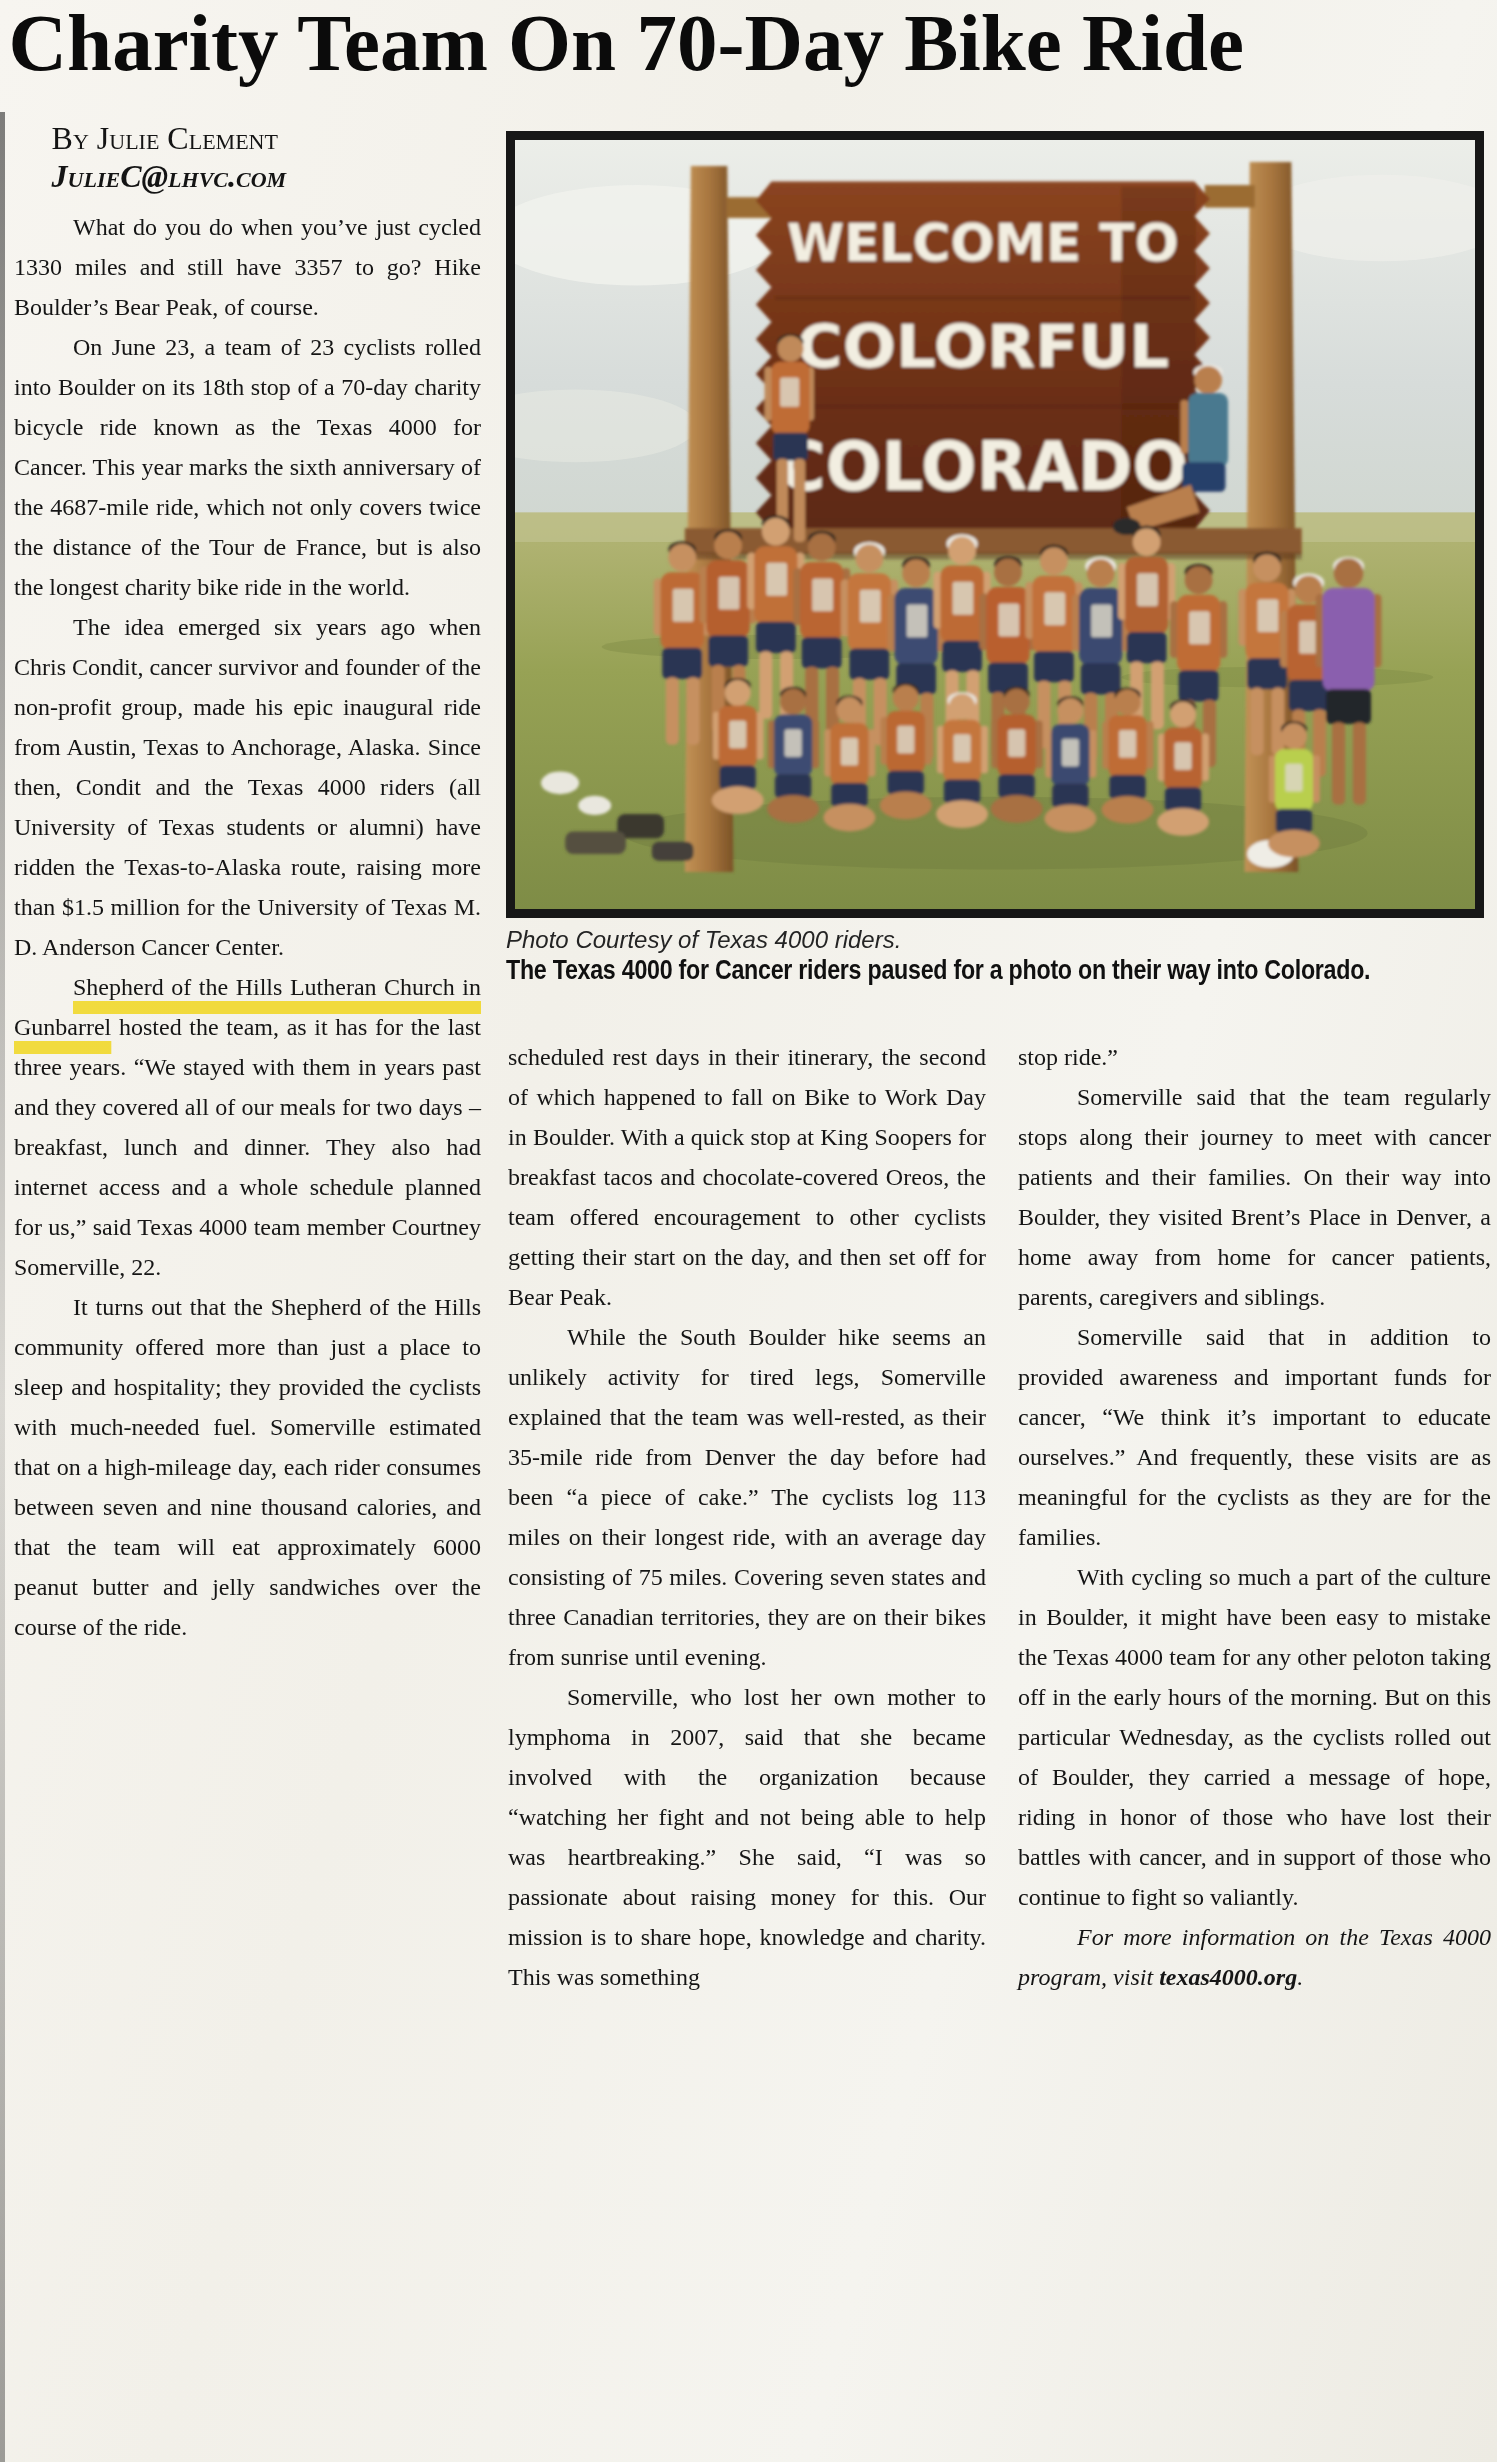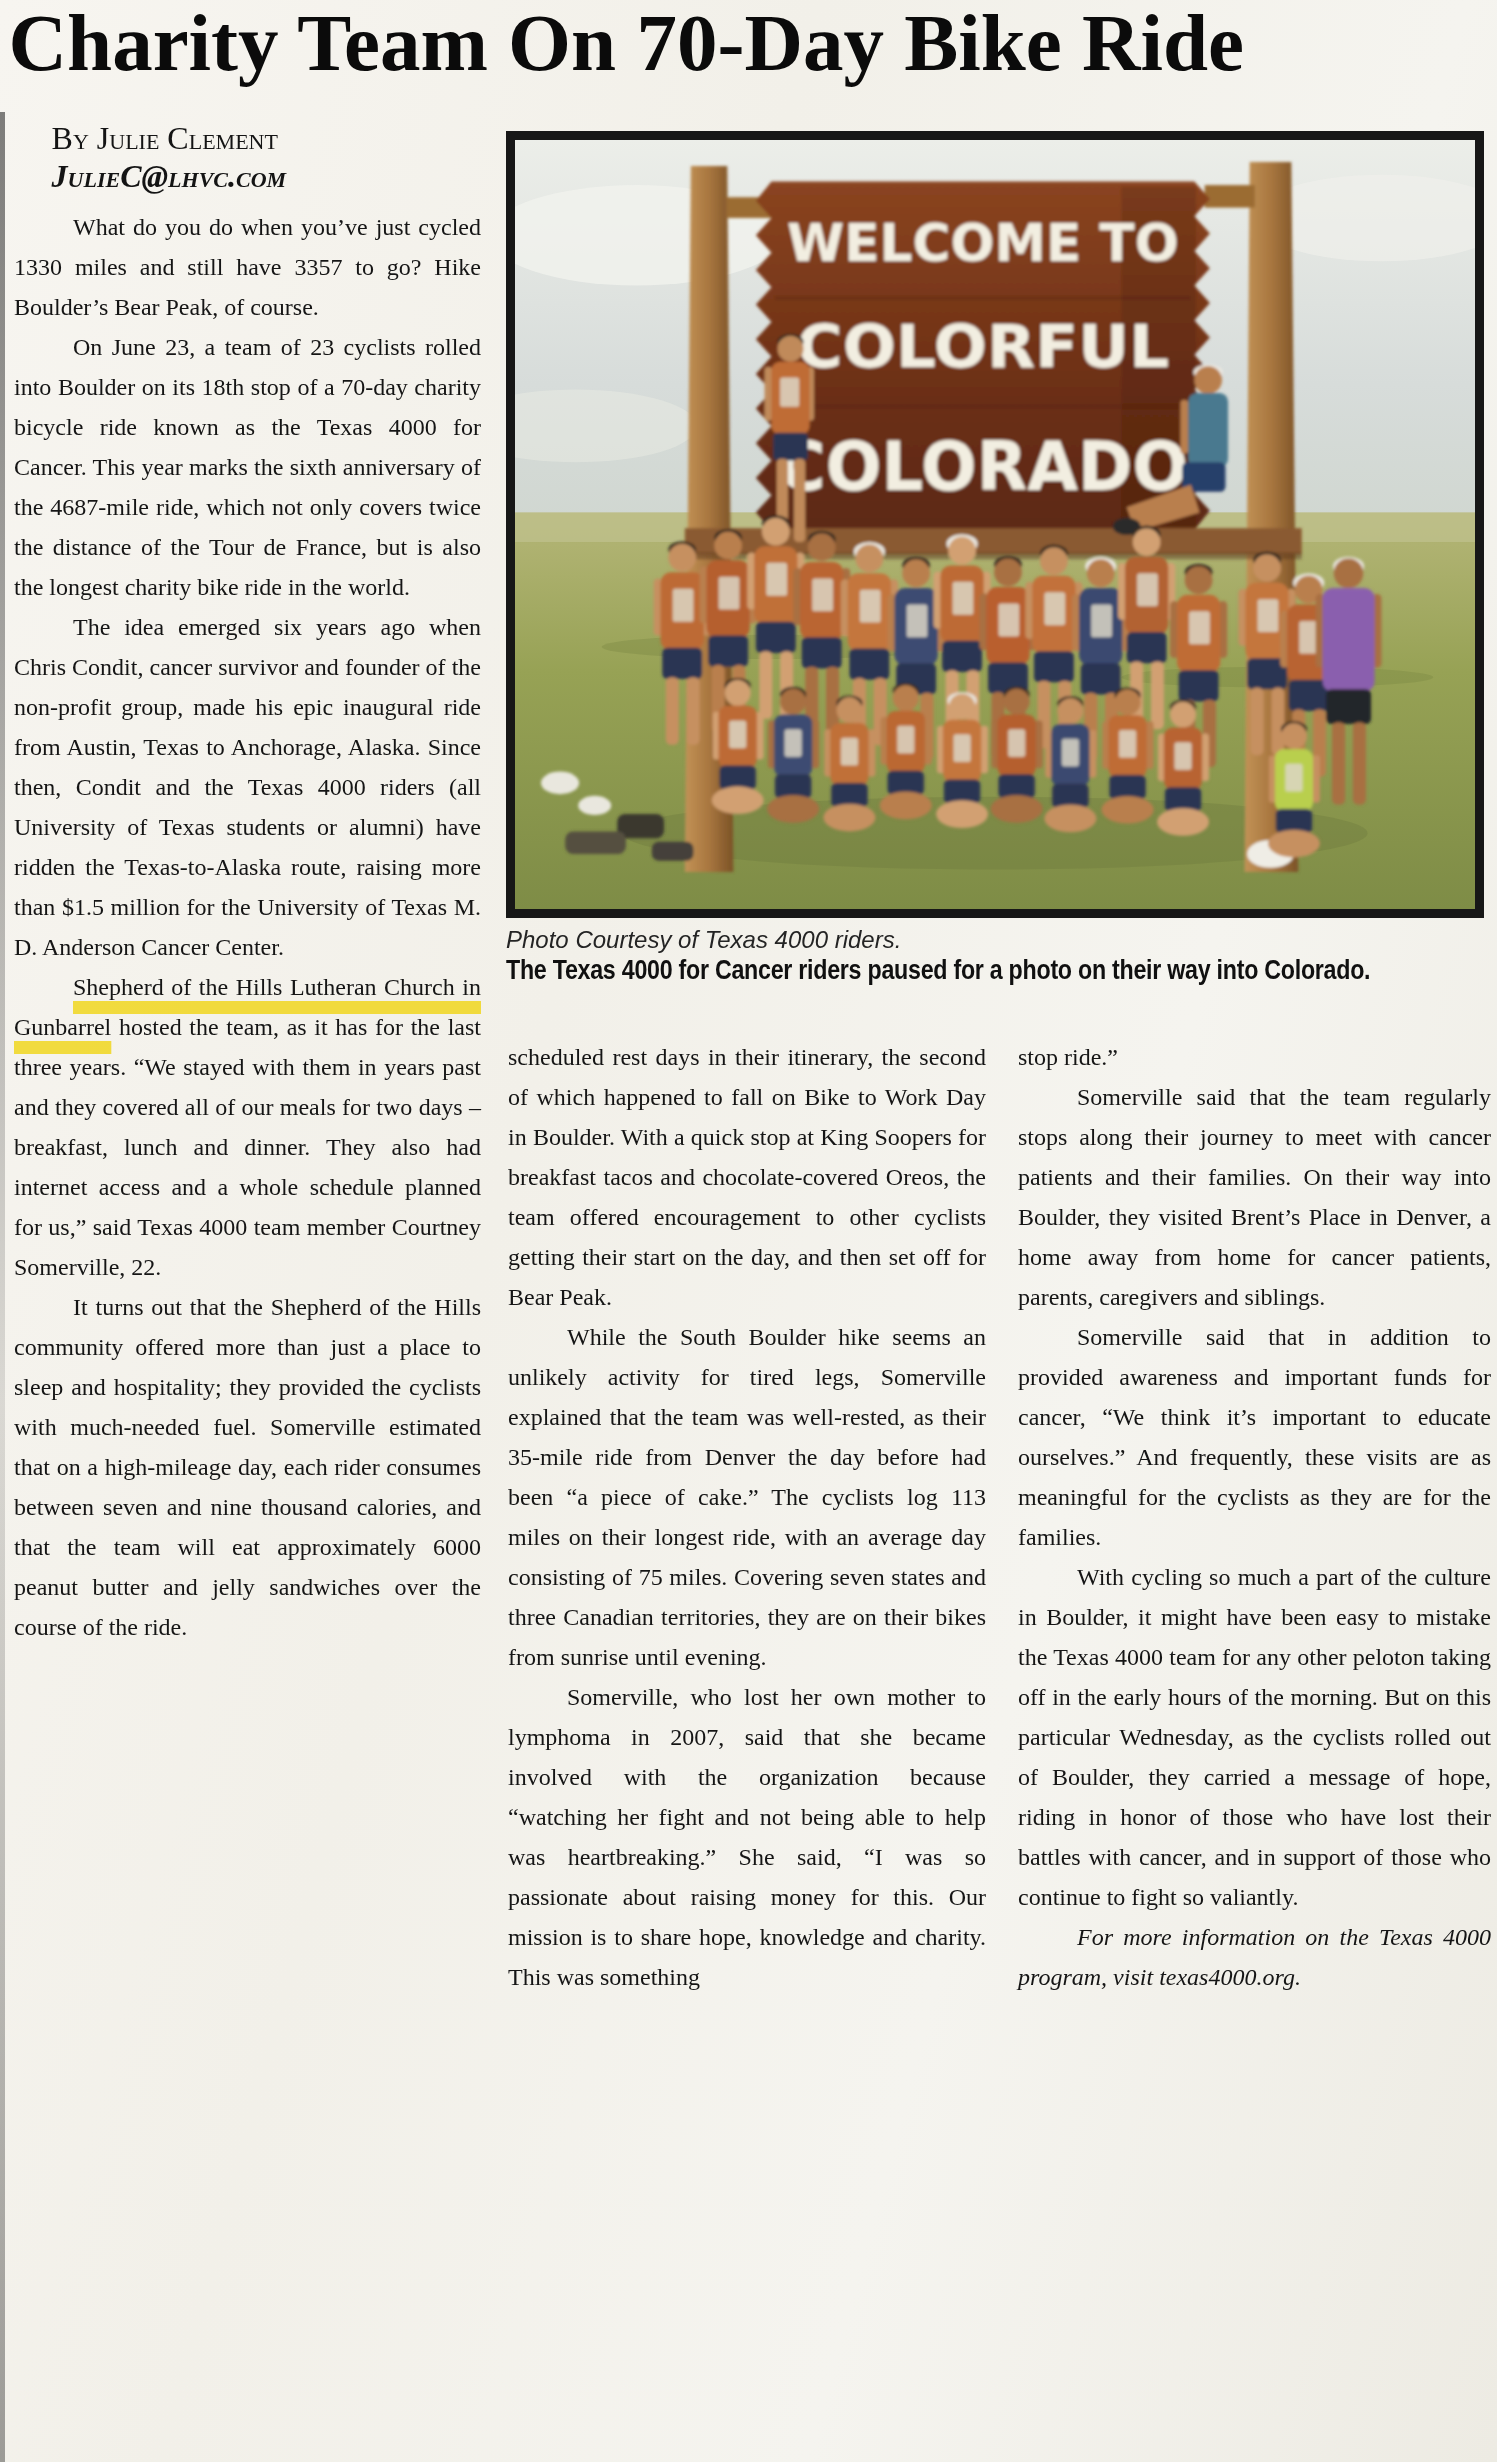--- a/index.html
+++ b/index.html
@@ -12,21 +12,21 @@
   .scan-edge{position:absolute;left:0;top:112px;width:5.2px;height:2350px;
     background:linear-gradient(to bottom,rgba(25,25,25,.55),rgba(25,25,25,.12) 55%,rgba(25,25,25,.4));}
   .headline{position:absolute;left:8.6px;top:1.7px;margin:0;font-size:81px;line-height:1.02;
     font-weight:700;color:#0b0b0b;white-space:nowrap;letter-spacing:0;text-align:right;}
   .byline{position:absolute;left:15.6px;top:119px;font-size:32px;line-height:38px;font-variant:small-caps;color:#141414;margin-left:36px;}
   .byline-email{font-style:italic;font-weight:bold;}
   .col{position:absolute;font-size:24px;line-height:40px;text-align:justify;color:#151515;}
   .col p{margin:0;text-indent:59px;}
   .col p.noindent{text-indent:0;}
   .col p.em{font-style:italic;}
-  .col p.em b{font-weight:400;}
+  .col p.em b{font-weight:700;}
   .col-left{left:14px;top:207px;width:467px;}
   .col-middle{left:508px;top:1037px;width:478px;}
   .col-right{left:1018px;top:1037px;width:473px;}
   .hl{text-decoration:underline;text-decoration-thickness:13px;text-underline-offset:6px;
       text-decoration-skip-ink:none;text-decoration-color:rgba(240,214,30,.85);}
   .photo-block{position:absolute;left:506px;top:131px;width:978px;margin:0;}
   .photo-frame{border:9.5px solid #171717;background:#dfe3df;}
   .photo-frame svg{display:block;width:100%;height:auto;}
   .photo-credit{text-align:left;font-family:"Liberation Sans",sans-serif;font-style:italic;
     font-size:24px;line-height:28px;margin-top:7.8px;color:#242424;white-space:nowrap;}

